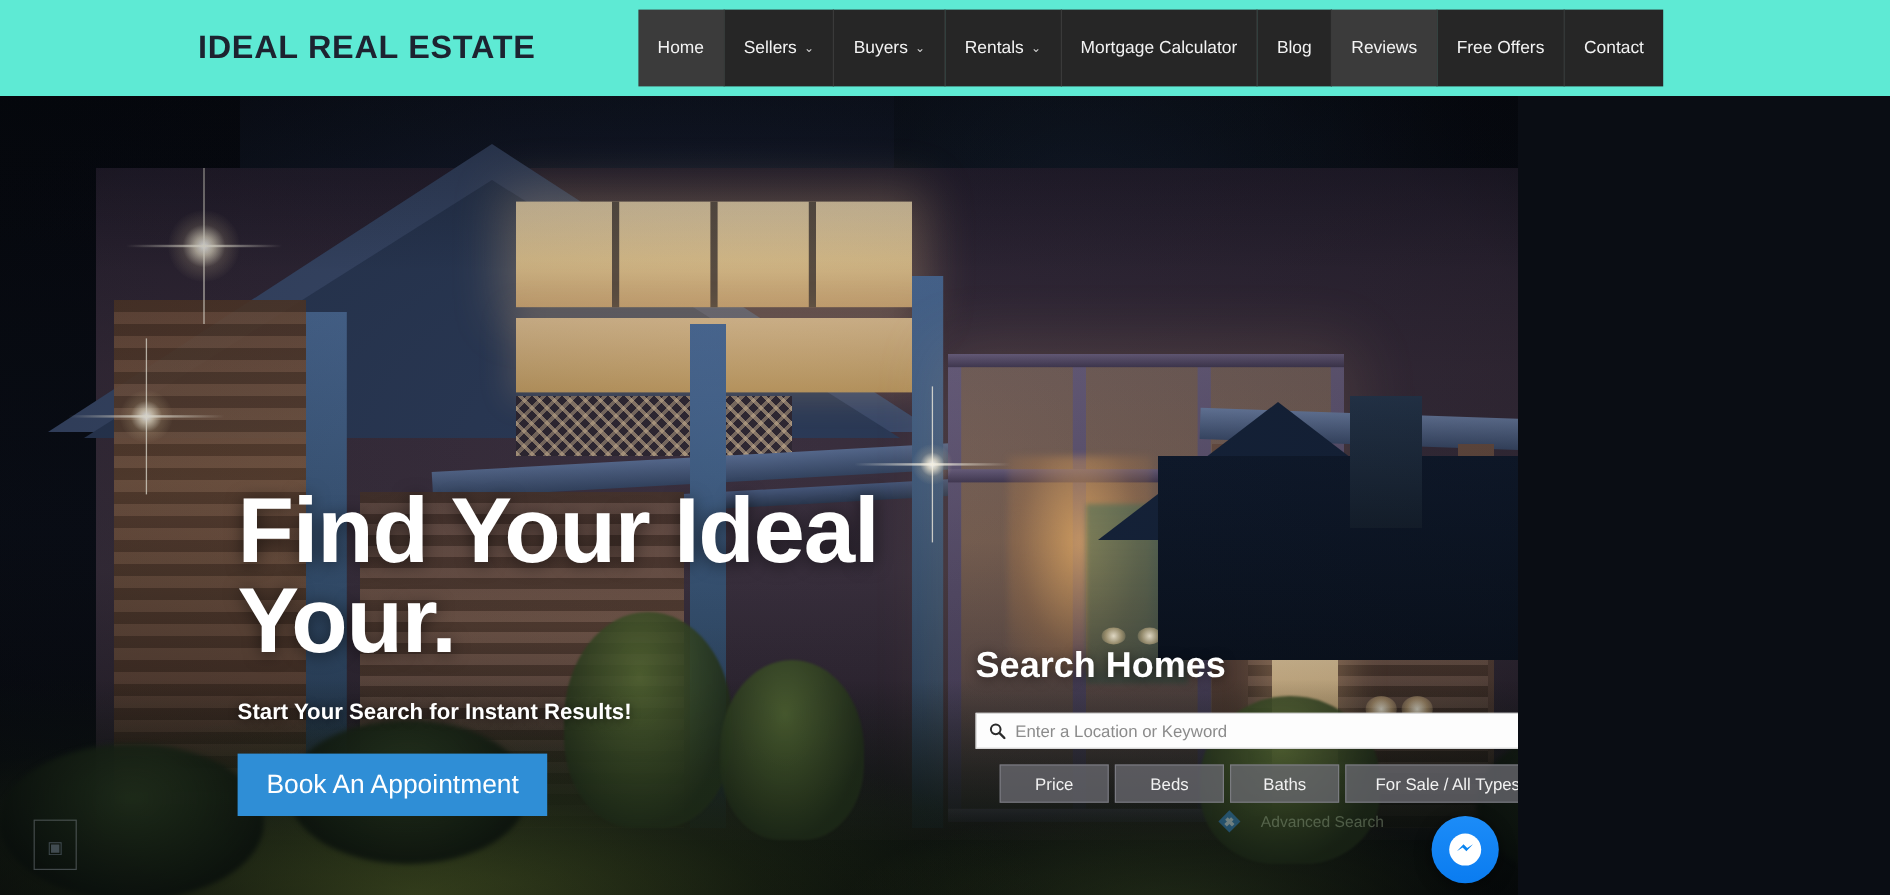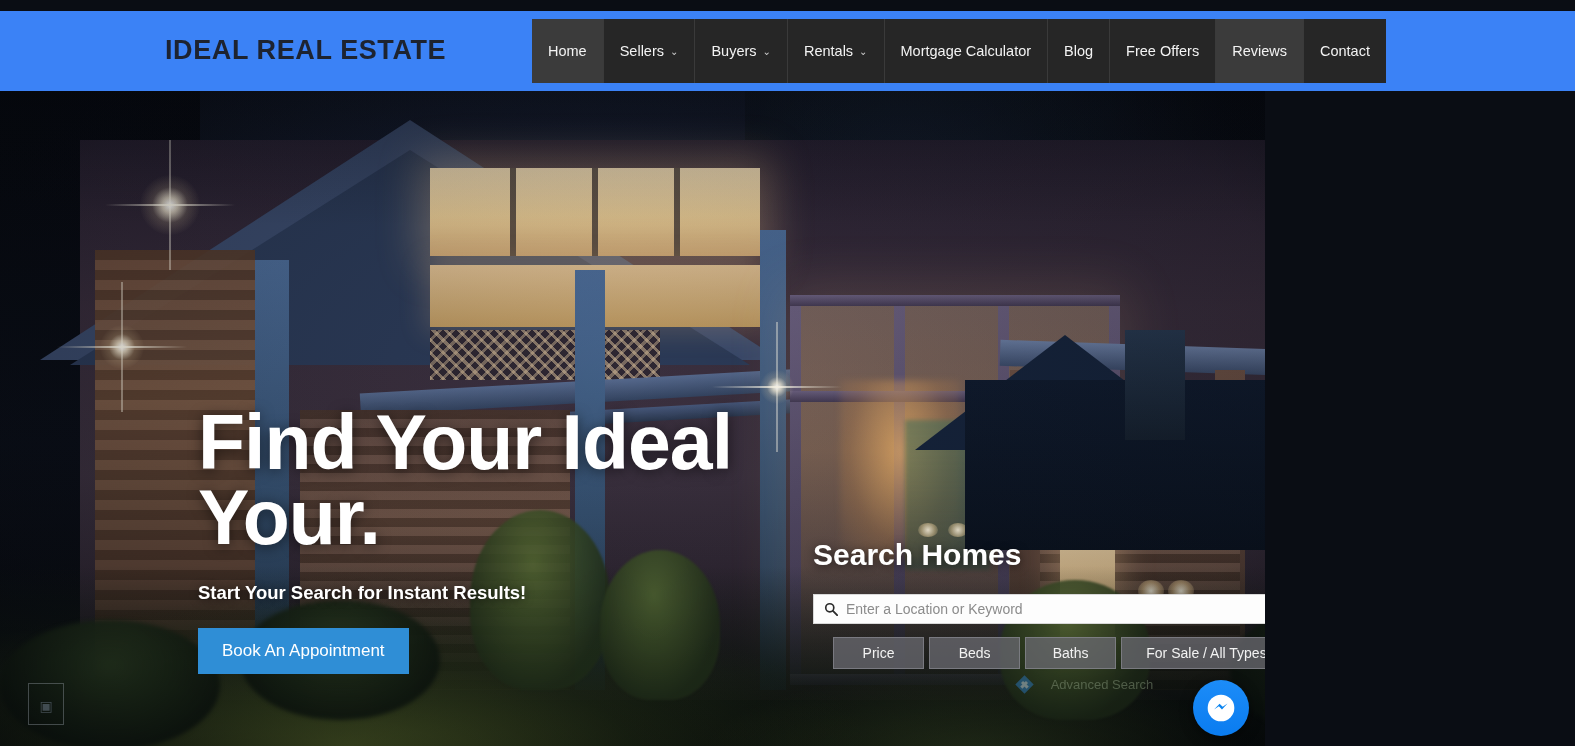--- a/index.html
+++ b/index.html
@@ -5,22 +5,22 @@
   * { margin:0; padding:0; box-sizing:border-box; }
   html,body { width:1575px; height:746px; overflow:hidden; }
   body {
     font-family:"Liberation Sans", sans-serif;
     background:#0a0d14;
     position:relative;
   }
 
   
   .header {
-    position:absolute; top:11px; left:0; width:1575px; height:80px;
-    background:#3b82f6; z-index:30;
+    position:absolute; top:0; left:0; width:1575px; height:80px;
+    background:#5eead4; z-index:30;
   }
   .logo {
     position:absolute; left:165px; top:24px;
     font-size:27px; font-weight:bold; letter-spacing:0.6px;
     color:#1d2330;
   }
   .nav {
     position:absolute; left:532px; top:8px; height:64px;
     display:flex; align-items:stretch;border-radius:13px;
   }
@@ -257,21 +257,21 @@
   }
   .hero-sub {
     margin-top:28px;
     font-size:18.5px; font-weight:bold; color:#ffffff;
     text-shadow:0 1px 8px rgba(0,0,0,.6);
   }
   .btn-appt {
     display:inline-block; margin-top:24px;
     padding:13px 24px;
     background:#2f8ed6; color:#ffffff;
-    font-size:17px; border:none; cursor:pointer;
+    font-size:22px; border:none; cursor:pointer;
     font-family:"Liberation Sans", sans-serif;
   }
 
   
   .search-widget { position:absolute; left:813px; top:458px; width:545px; z-index:12; }
   .search-title {
     font-size:30px; font-weight:bold; color:#ffffff;
     text-shadow:0 2px 10px rgba(0,0,0,.6);
     margin-bottom:22px;
   }
@@ -360,25 +360,25 @@
       <div class="nav-item">
         <span>Rentals</span>
         <span class="chev">⌄</span>
       </div>
       <div class="nav-item">
         <span>Mortgage Calculator</span>
       </div>
       <div class="nav-item">
         <span>Blog</span>
       </div>
-      <div class="nav-item">
-        <span>Free Offers</span>
-      </div>
       <div class="nav-item active">
         <span>Reviews</span>
+      </div>
+      <div class="nav-item">
+        <span>Free Offers</span>
       </div>
       <div class="nav-item">
         <span>Contact</span>
       </div>
     </nav>
 </div>
 
 <div class="hero">
 
   <div class="hero-photo">

